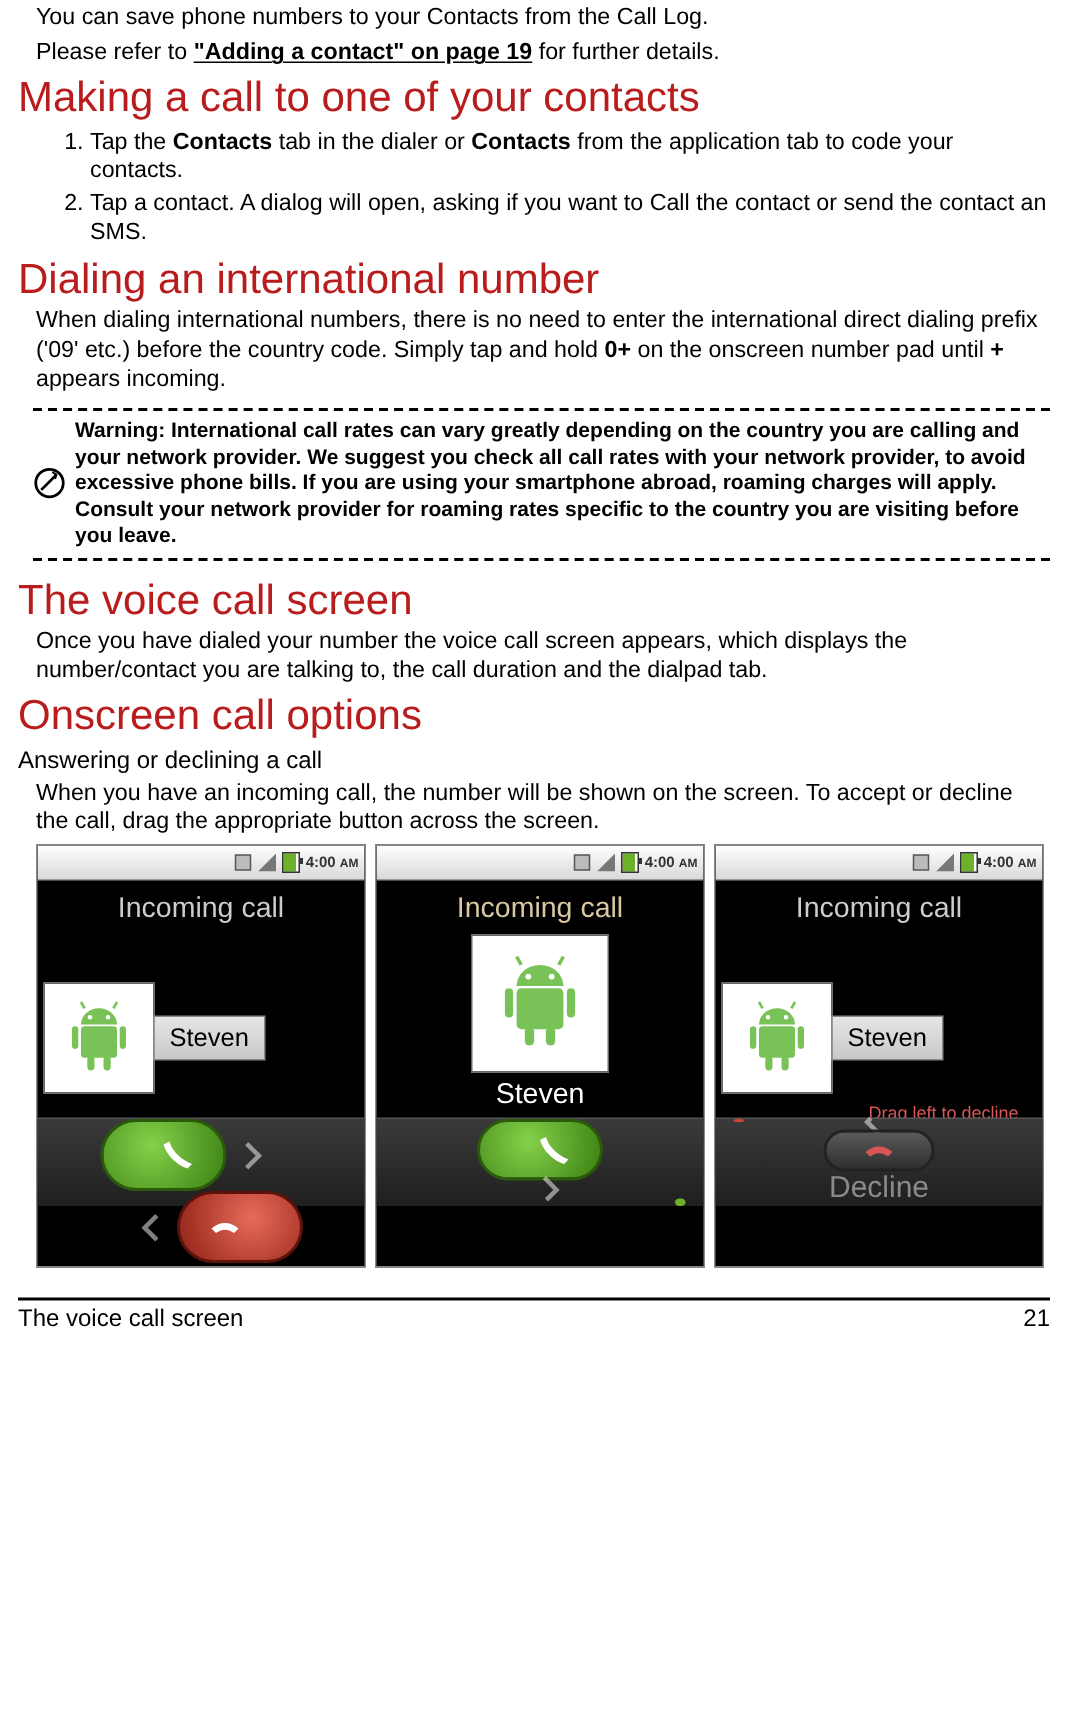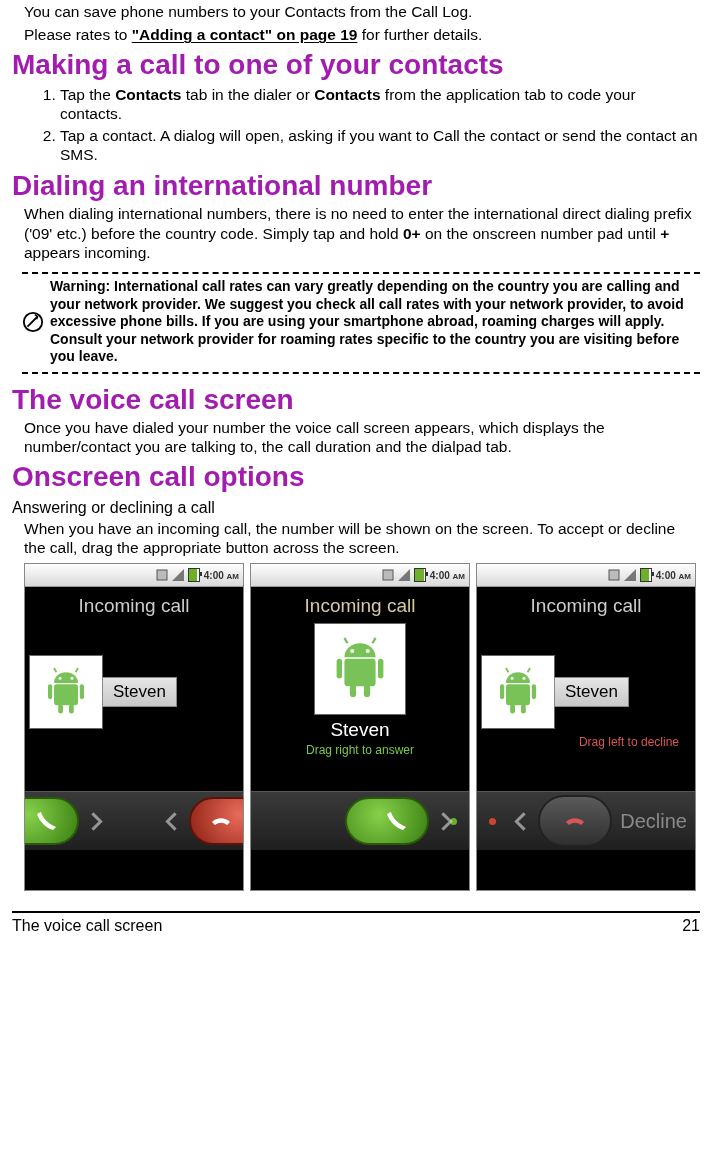--- a/index.html
+++ b/index.html
@@ -15,24 +15,24 @@
     line-height: 1.25;
     margin: 2px 0 4px 0;
     padding-left: 12px;
   }
   .ref {
     font-weight: 700;
     text-decoration: underline;
     text-underline-offset: 2px;
   }
   h2.section {
-    font-weight: 700;
+    font-weight: 400;
     font-size: 28px;
     margin: 4px 0 2px 0;
-    color: #a21caf;
+    color: #b91c1c;
   }
   h3.subsection {
     font-weight: 400;
     font-size: 16px;
     margin: 6px 0 2px 0;
   }
   ol.steps {
     font-size: 15.5px;
     line-height: 1.25;
     margin: 4px 0 6px 0;
@@ -60,21 +60,21 @@
     line-height: 1.25;
   }
   .screens {
     display: flex;
     gap: 6px;
     margin: 6px 0 20px 0;
     padding-left: 12px;
   }
   .phone {
     width: 220px;
-    height: 328px;
+    height: 282px;
     border: 1px solid #888;
     background: #000;
     position: relative;
     overflow: hidden;
     font-family: Arial, sans-serif;
     box-sizing: border-box;
   }
   .statusbar {
     height: 22px;
     background: linear-gradient(#fefefe,#d9d9d9);
@@ -141,21 +141,21 @@
     position:absolute;
     left:0;right:0;
     height:58px;
     background:linear-gradient(#3a3a3a,#1f1f1f);
     border-top:1px solid #555;
     display:flex;
     align-items:center;
     justify-content:space-between;
     padding:0 0;
   }
-  .slider-bar.y1 { bottom:40px;}
+  .slider-bar.y1 { bottom:40px;flex-direction:column;}
   .tab {
     width:84px;height:48px;
     border-radius:26px;
     display:flex;align-items:center;justify-content:center;
     position:relative;
   }
   .tab.green {
     background:radial-gradient(circle at 40% 35%,#86d14a,#3a7f12);
     border:2px solid #2b5a0b;
     margin-left:-30px;
@@ -198,21 +198,21 @@
   }
   .right-slider {
     display:flex;align-items:center;
   }
 </style>
 </head>
 <body>
 
 <p class="body-text">You can save phone numbers to your Contacts from the Call Log.</p>
 <p class="body-text">
-  <span>Please rates to </span><span class="ref">"Adding a contact" on page 19</span><span> for further details.</span>
+  <span>Please refer to </span><span class="ref">"Adding a contact" on page 19</span><span> for further details.</span>
 </p>
 
 <h2 class="section">Making a call to one of your contacts</h2>
 <ol class="steps">
   <li>
     <span>Tap the </span><span class="bold">Contacts</span><span> tab in the dialer or </span><span class="bold">Contacts</span><span> from the application tab to code your contacts.</span>
   </li>
   <li>Tap a contact. A dialog will open, asking if you want to Call the contact or send the contact an SMS.</li>
 </ol>
 

